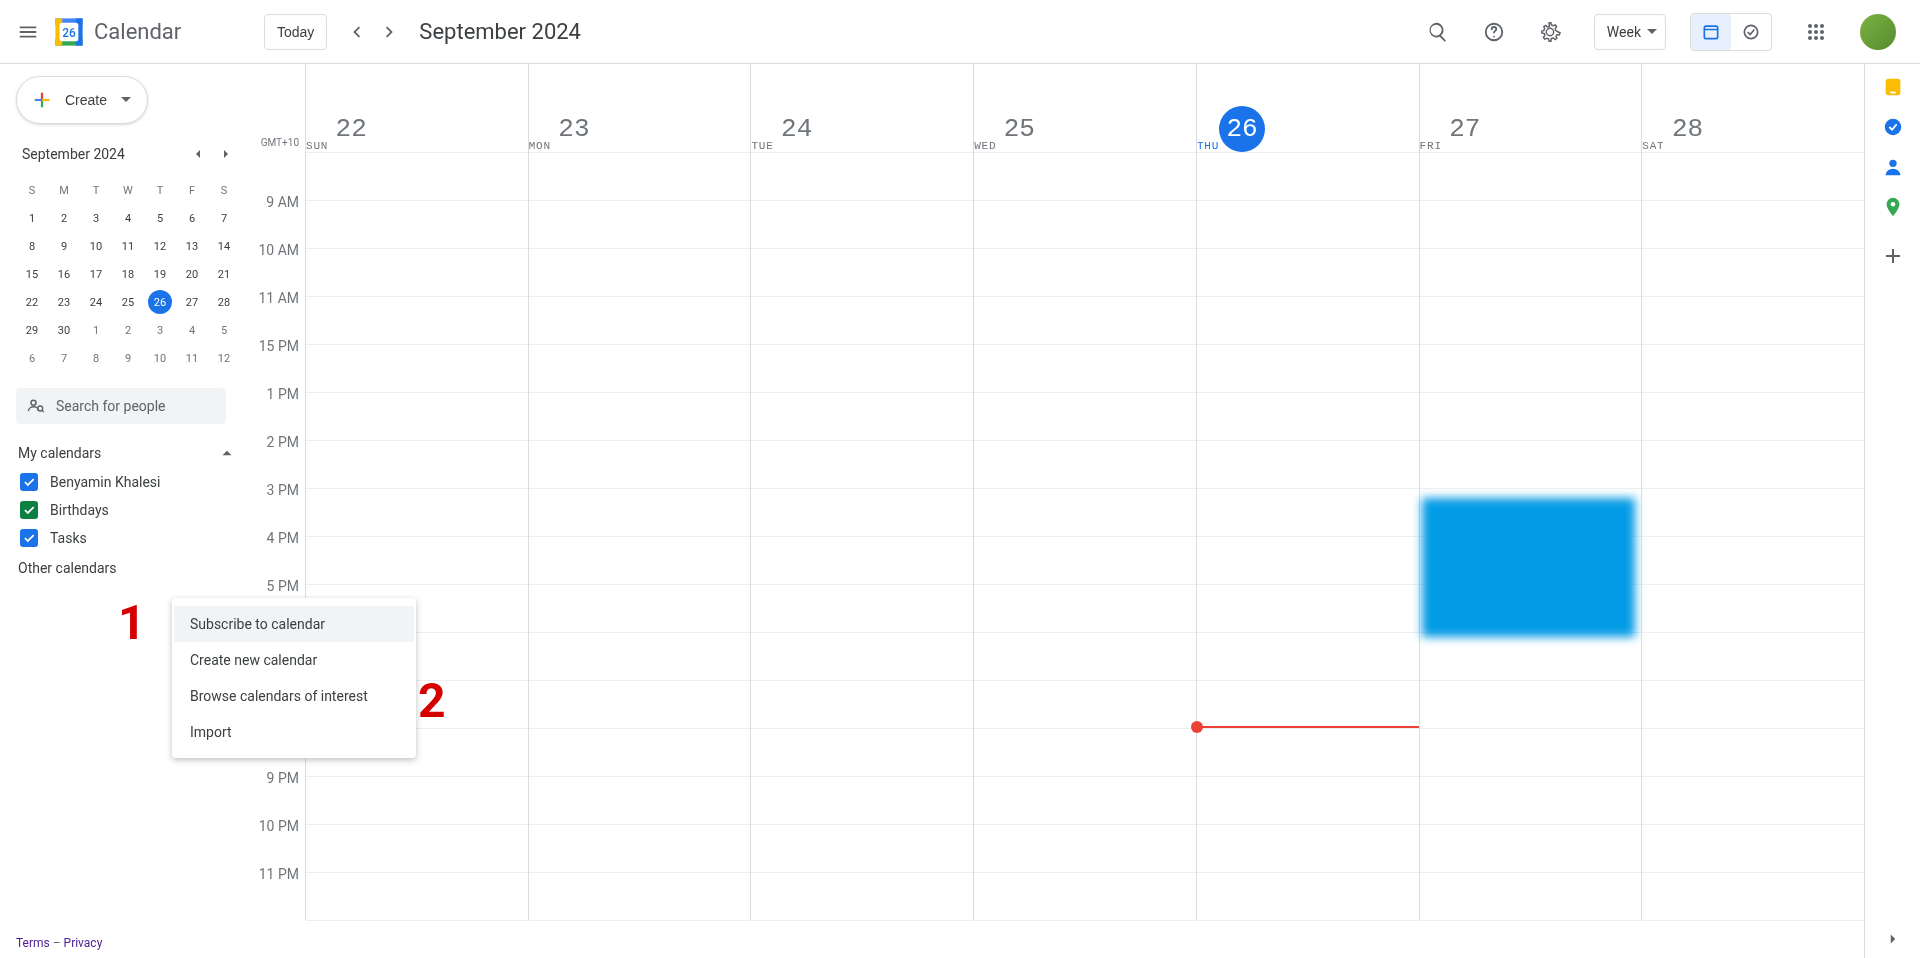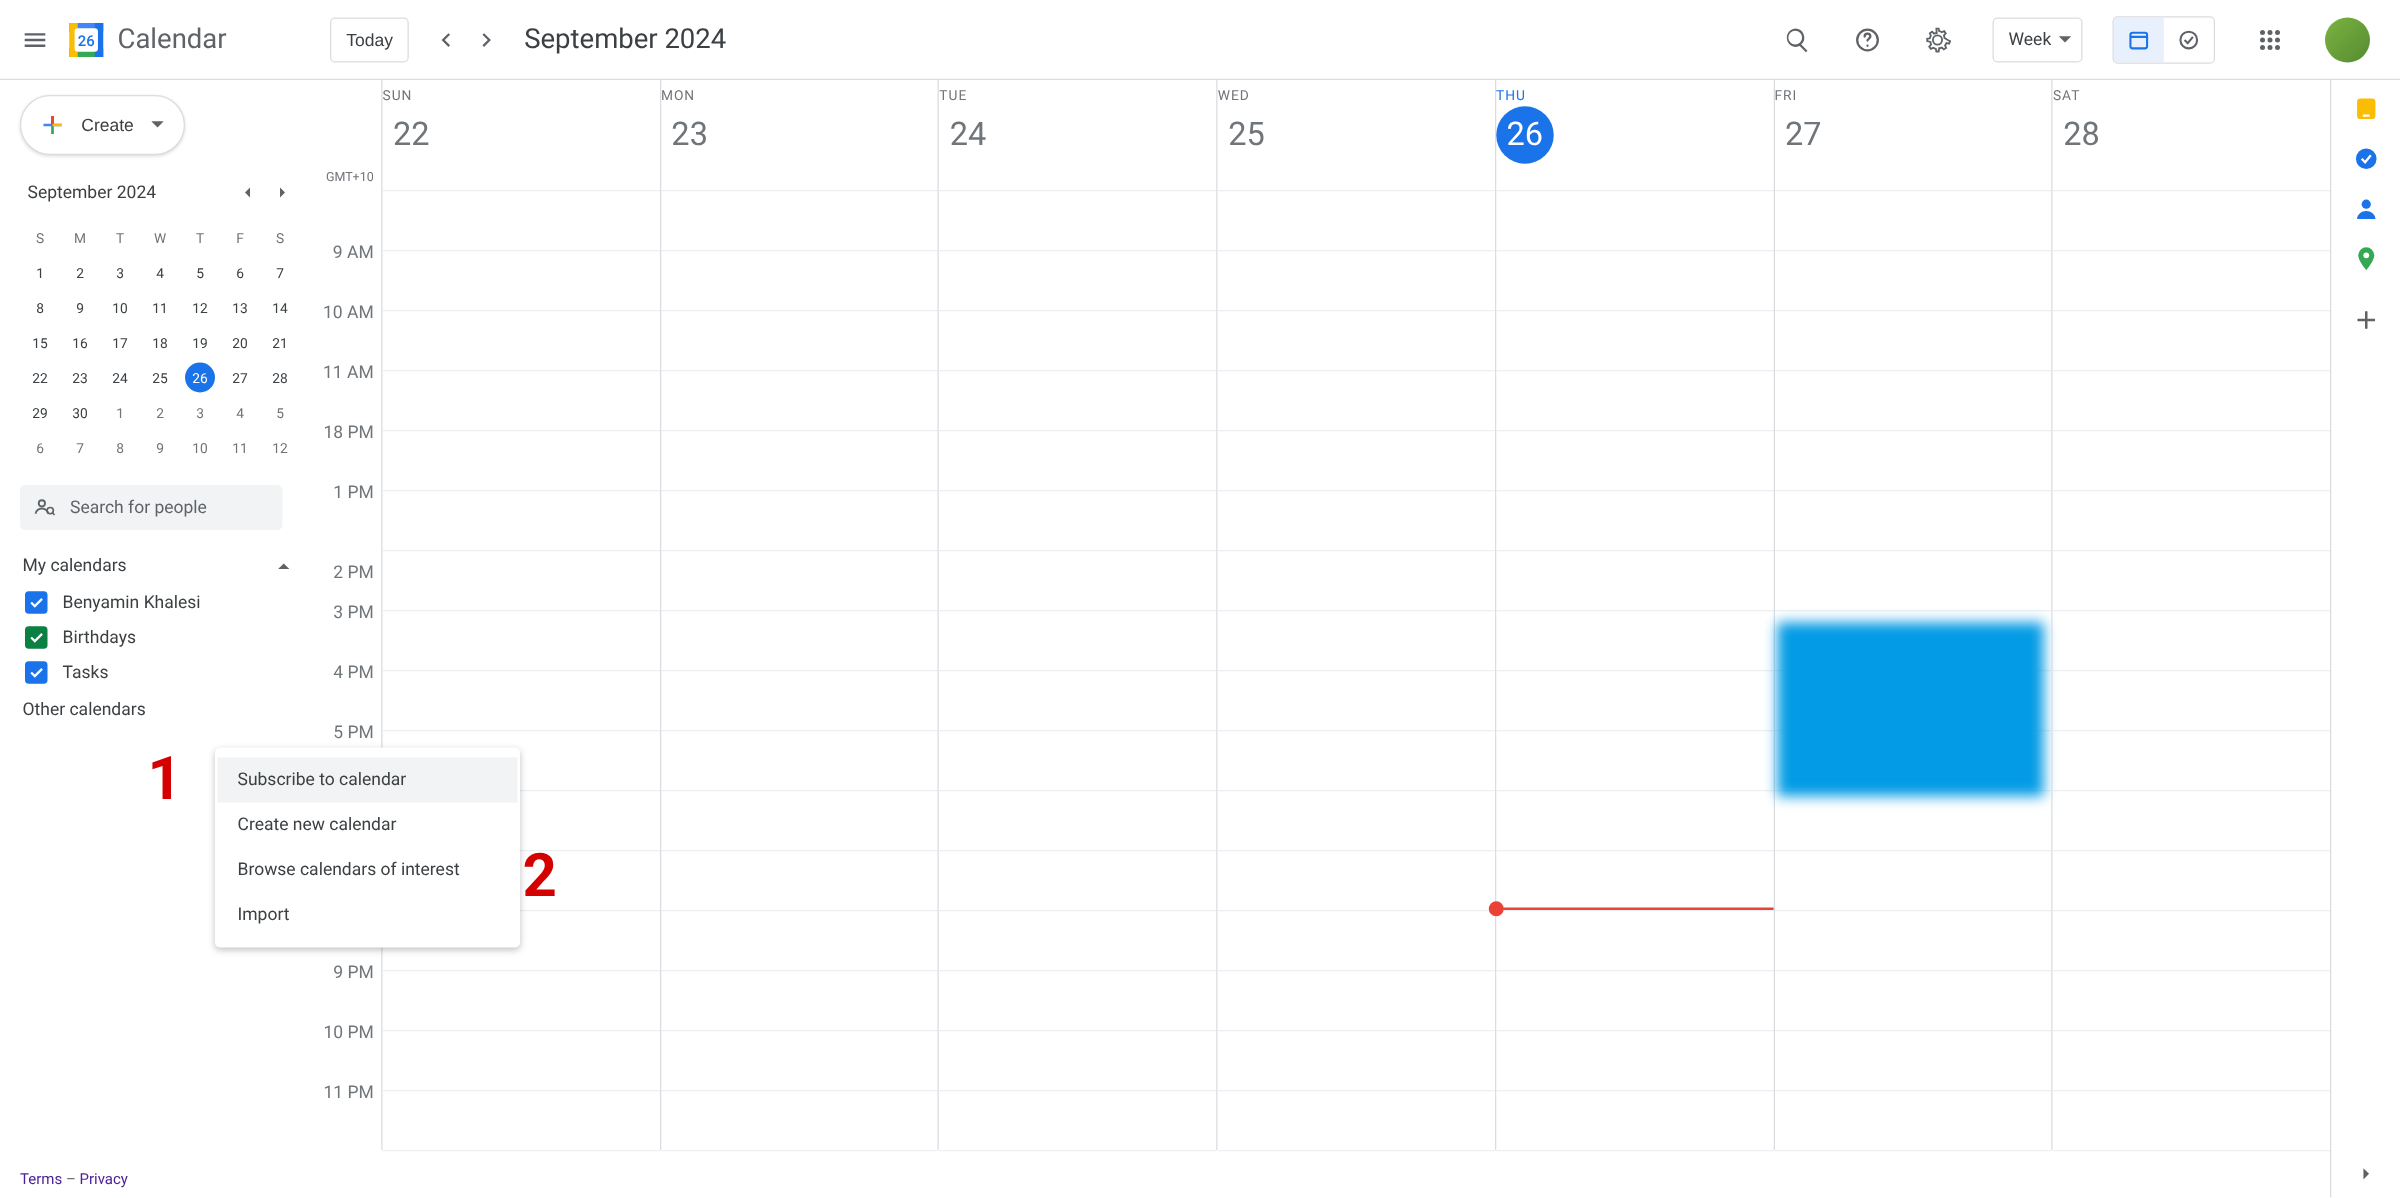--- a/index.html
+++ b/index.html
@@ -58,21 +58,21 @@
 .ctx-item { padding: 10px 16px; font-size: 14px; color: #3c4043; cursor: pointer; }
 .ctx-item.hl { background: #f1f3f4; }
 
 
 .annot { position: absolute; color: #d50000; font-size: 48px; font-weight: 700; z-index: 200; pointer-events: none; }
 
 
 .grid-wrap { flex: 1; display: flex; flex-direction: column; position: relative; overflow: hidden; }
 .day-header { display: flex; height: 88px; }
 .gutter { width: 58px; display: flex; align-items: flex-end; justify-content: flex-end; padding: 0 6px 4px 0; font-size: 10px; color: #70757a; border-right: 1px solid #dadce0; }
-.day-col-h { flex: 1; display: flex; flex-direction: column; align-items: flex-start; padding-top: 6px; border-left: 1px solid #dadce0; }
+.day-col-h { flex: 1; display: flex; flex-direction: row; align-items: flex-end; padding-top: 6px; border-left: 1px solid #dadce0; font-family: Liberation Mono, monospace; }
 .day-col-h:first-of-type { border-left: none; }
 .dow { font-size: 11px; letter-spacing: .8px; color: #70757a; }
 .dow.active { color: #1a73e8; }
 .dnum { font-size: 26px; color: #70757a; margin-top: 2px; width: 46px; height: 46px; display: flex; align-items: center; justify-content: center; border-radius: 50%; cursor: pointer; }
 .dnum.active { background: #1a73e8; color: #fff; }
 
 .grid-body { flex: 1; overflow-y: auto; position: relative; }
 .grid-rows { display: flex; position: relative; }
 .time-col { width: 58px; border-right: 1px solid #dadce0; position: relative; }
 .time-label { position: absolute; right: 6px; font-size: 14px; color: #70757a; transform: translateY(-6px); }
@@ -376,23 +376,23 @@
             <div class="dnum">28</div>
           </div>
         </div>
     </div>
     <div class="grid-body">
       <div class="grid-rows" id="grid-rows">
         <div class="time-col" id="time-col" style="height: 768px;">
             <div class="time-label" style="top: 48px;">9 AM</div>
             <div class="time-label" style="top: 96px;">10 AM</div>
             <div class="time-label" style="top: 144px;">11 AM</div>
-            <div class="time-label" style="top: 192px;">18 PM</div>
+            <div class="time-label" style="top: 192px;">15 PM</div>
             <div class="time-label" style="top: 240px;">1 PM</div>
-            <div class="time-label" style="top: 304px;">2 PM</div>
+            <div class="time-label" style="top: 288px;">2 PM</div>
             <div class="time-label" style="top: 336px;">3 PM</div>
             <div class="time-label" style="top: 384px;">4 PM</div>
             <div class="time-label" style="top: 432px;">5 PM</div>
             <div class="time-label" style="top: 480px;">6 PM</div>
             <div class="time-label" style="top: 528px;">7 PM</div>
             <div class="time-label" style="top: 576px;">8 PM</div>
             <div class="time-label" style="top: 624px;">9 PM</div>
             <div class="time-label" style="top: 672px;">10 PM</div>
             <div class="time-label" style="top: 720px;">11 PM</div>
           </div>

